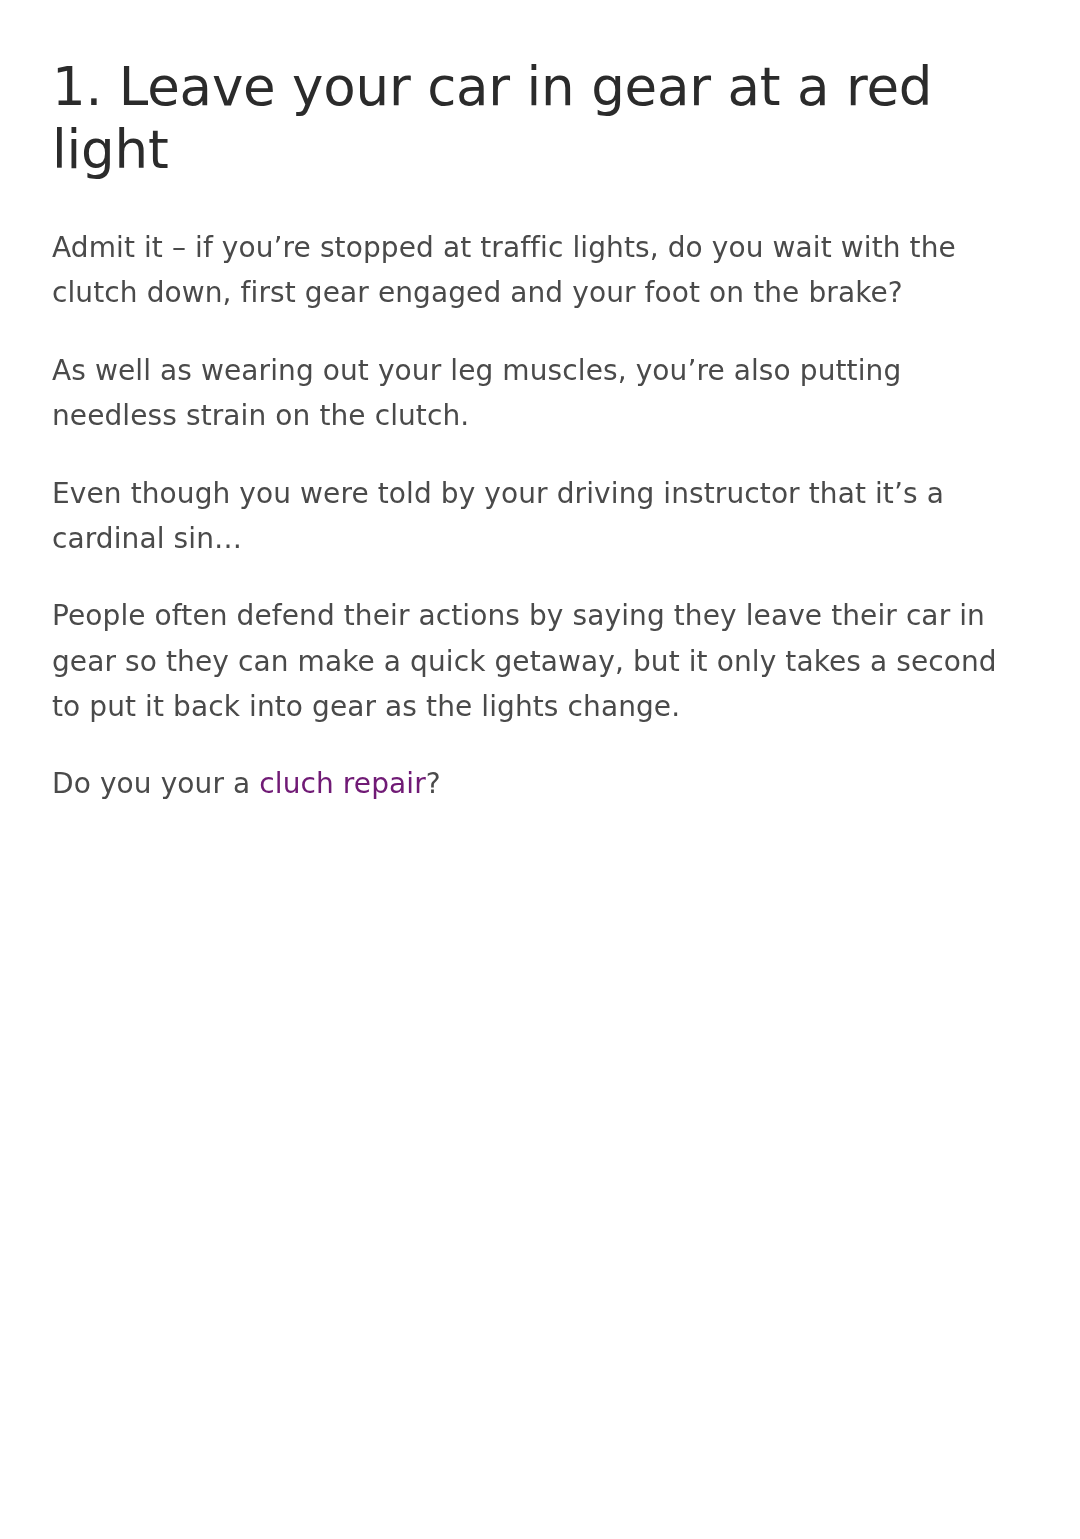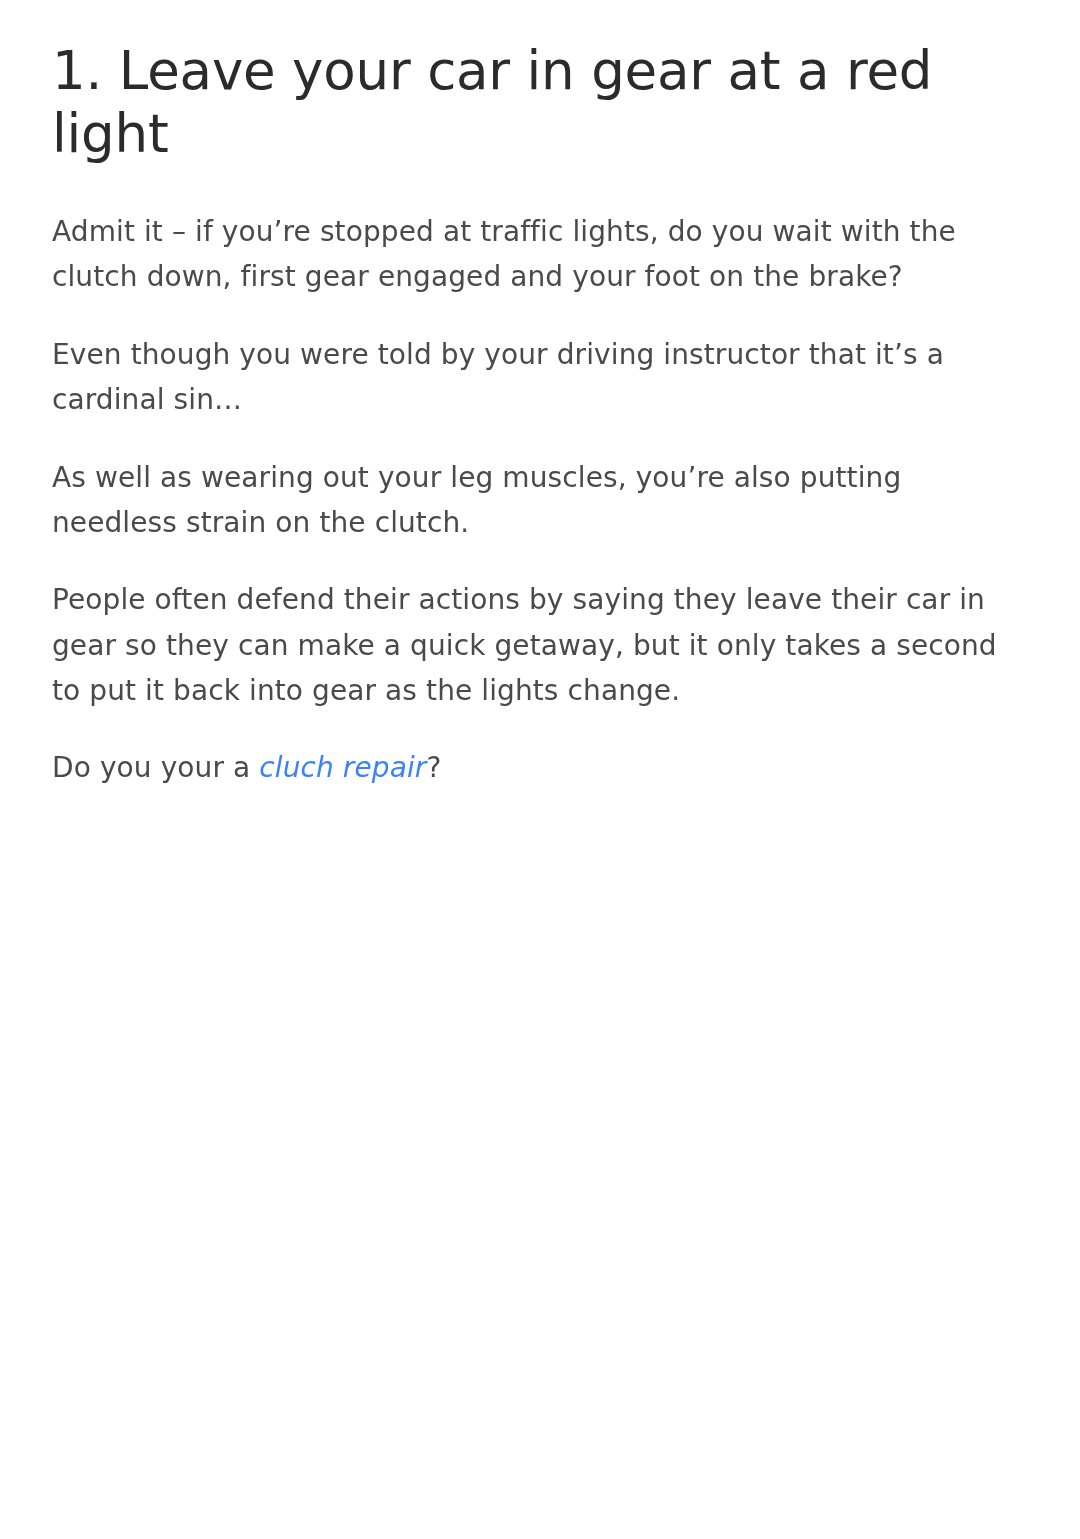--- a/index.html
+++ b/index.html
@@ -8,21 +8,21 @@
     background: #ffffff;
   }
   body {
     width: 1080px;
     min-height: 1539px;
     font-family: "DejaVu Sans", "Liberation Sans", sans-serif;
     color: #3c3c3c;
     -webkit-font-smoothing: antialiased;
   }
   .article {
-    padding: 40px 60px 0 52px;
+    padding: 56px 60px 0 52px;
     box-sizing: border-box;
   }
   .article-title {
     font-size: 53px;
     line-height: 1.18;
     font-weight: 400;
     color: #2b2b2b;
     margin: 0 0 44px 0;
     letter-spacing: -0.2px;
   }
@@ -43,20 +43,20 @@
 </style>
 </head>
 <body>
 
 <div class="article">
 
   <h1 class="article-title">1. Leave your car in gear at a red light</h1>
 
   <div class="article-body">
     <p>Admit it – if you’re stopped at traffic lights, do you wait with the clutch down, first gear engaged and your foot on the brake?</p>
+    <p>As well as wearing out your leg muscles, you’re also putting needless strain on the clutch.</p>
     <p>Even though you were told by your driving instructor that it’s a cardinal sin…</p>
-    <p>As well as wearing out your leg muscles, you’re also putting needless strain on the clutch.</p>
     <p>People often defend their actions by saying they leave their car in gear so they can make a quick getaway, but it only takes a second to put it back into gear as the lights change.</p>
 
-    <p><span>Do you your a </span><a class="inline-link" href="#" style="color: #3b82f6; font-style: italic;">cluch repair</a><span>?</span></p>
+    <p><span>Do you your a </span><a class="inline-link" href="#" style="color: #701a75;">cluch repair</a><span>?</span></p>
   </div>
 
 </div>
 
 </body></html>

